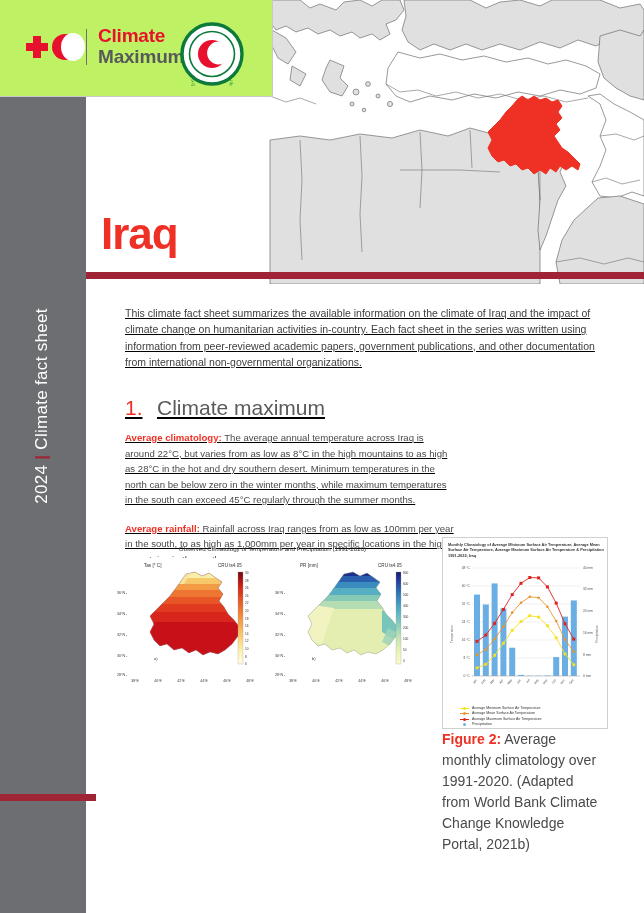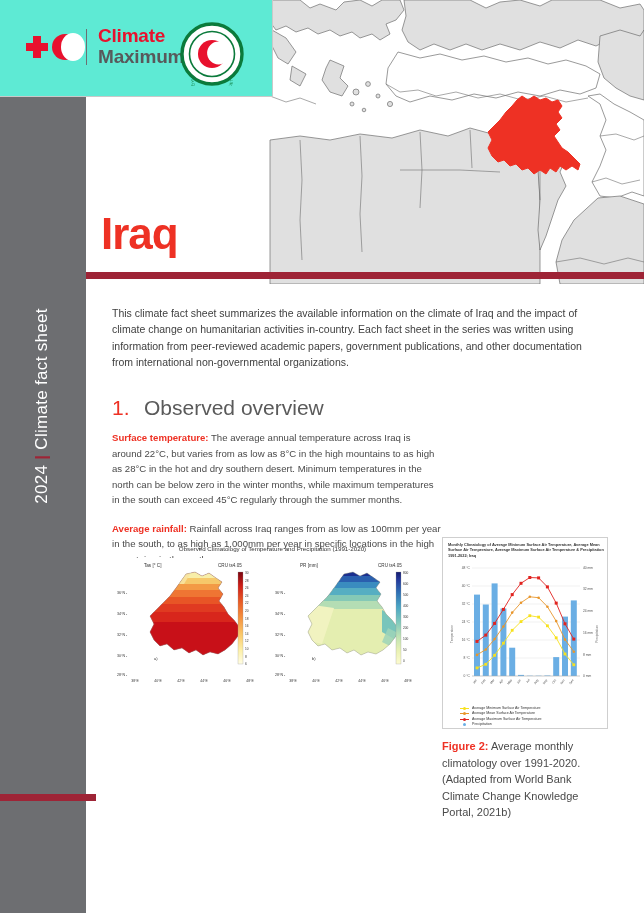--- a/index.html
+++ b/index.html
@@ -13,21 +13,21 @@
   .page{position:absolute;inset:0;width:644px;height:913px;background:#fff;overflow:hidden;}
 
   
   .banner{position:absolute;left:0;top:0;width:644px;height:284px;background:#ffffff;overflow:hidden;}
   .banner svg{position:absolute;left:0;top:0;}
   .banner-rule{position:absolute;left:0;top:272px;width:644px;height:7px;background:#9e2436;}
 
   
   .logo-card{
     position:absolute;left:0;top:0;width:272px;height:96px;
-    background:#5eead4;border-right:1px solid #c9c9c9;border-bottom:1px solid #c9c9c9;
+    background:#bef264;border-right:1px solid #c9c9c9;border-bottom:1px solid #c9c9c9;
     z-index:6;
   }
   .logo-inner{position:absolute;left:26px;top:26px;display:flex;align-items:center;gap:0;}
   .rc-emblem{width:56px;height:34px;position:relative;}
   .rc-cross{position:absolute;left:0;top:6px;width:22px;height:22px;}
   .rc-cross:before,.rc-cross:after{content:"";position:absolute;background:#e8112d;}
   .rc-cross:before{left:7px;top:0;width:8px;height:22px;}
   .rc-cross:after{left:0;top:7px;width:22px;height:8px;}
   .rc-moon{position:absolute;left:26px;top:4px;width:26px;height:26px;border-radius:50%;
            background:#e8112d;}
@@ -50,41 +50,41 @@
   .rail-text .sep{color:#9e2436;font-weight:bold;}
   .rail-rule{position:absolute;left:0;top:794px;width:96px;height:7px;background:#9e2436;z-index:7;}
 
   
   .doc-title{
     position:absolute;left:101px;top:212px;z-index:4;
     font-size:44px;font-weight:bold;color:#ee3124;letter-spacing:-1px;line-height:1;
   }
 
   
-  .content{position:absolute;left:112px;top:305px;width:490px;}
+  .content{position:absolute;left:125px;top:305px;width:490px;text-decoration:underline;}
   .intro{font-size:10.5px;line-height:1.55;color:#404040;margin:0 0 26px 0;}
   .sec-head{display:flex;align-items:baseline;margin:0 0 10px 0;}
   .sec-num{font-size:21px;color:#ee3124;width:32px;}
   .sec-title{font-size:21px;color:#5a5a5a;}
   .para{font-size:9.6px;line-height:1.62;color:#4a4a4a;margin:0 0 13px 0;width:330px;}
   .para .lead{color:#ee3124;font-weight:bold;}
 
   
   .figs{position:absolute;left:110px;top:545px;width:510px;}
 
   .fig1{position:absolute;left:0;top:0;width:325px;}
   .fig1-title{font-size:6.2px;color:#333;text-align:center;margin-bottom:6px;}
   .figcap{font-size:8.6px;line-height:1.5;color:#4a4a4a;margin-top:8px;width:310px;}
   .figcap .fl{color:#ee3124;font-weight:bold;}
 
   
   .fig2{position:absolute;left:332px;top:-8px;width:172px;}
   .chartbox{border:1px solid #cfcfcf;background:#fff;padding:3px;width:166px;height:192px;box-sizing:border-box;}
   .ch-title{font-size:3.9px;line-height:1.35;font-weight:bold;color:#333;margin:1px 0 2px 2px;}
-  .fig2cap{font-size:11px;line-height:1.5;color:#4a4a4a;margin-top:9px;width:160px;}
+  .fig2cap{font-size:14px;line-height:1.5;color:#4a4a4a;width:160px;}
   .fig2cap .fl{color:#ee3124;font-weight:bold;}
   .leg{margin-top:2px;padding-left:14px;}
   .leg-row{display:flex;align-items:center;gap:3px;font-size:3.6px;color:#333;line-height:1.5;}
   .leg-mk{width:9px;height:3px;position:relative;flex:0 0 9px;}
   .leg-mk i{position:absolute;left:0;top:1px;width:9px;height:1px;}
   .leg-mk b{position:absolute;left:3px;top:0;width:3px;height:3px;border-radius:50%;}
   .leg-dot{width:9px;display:flex;justify-content:center;flex:0 0 9px;}
   .leg-dot b{width:3px;height:3px;border-radius:50%;display:block;}
 </style>
 </head>
@@ -200,25 +200,25 @@
   </div>
   <div class="rail-rule"></div>
 
   <div class="doc-title">Iraq</div>
 
   <div class="content">
     <p class="intro">This climate fact sheet summarizes the available information on the climate of Iraq and the impact of climate change on humanitarian activities in-country. Each fact sheet in the series was written using information from peer-reviewed academic papers, government publications, and other documentation from international non-governmental organizations.</p>
 
     <div class="sec-head">
       <div class="sec-num">1.</div>
-      <div class="sec-title">Observed overview</div>
+      <div class="sec-title">Climate maximum</div>
     </div>
 
     <p class="para">
-      <span class="lead">Surface temperature:</span><span> The average annual temperature across Iraq is around 22°C, but varies from as low as 8°C in the high mountains to as high as 28°C in the hot and dry southern desert. Minimum temperatures in the north can be below zero in the winter months, while maximum temperatures in the south can exceed 45°C regularly through the summer months.</span>
+      <span class="lead">Average climatology:</span><span> The average annual temperature across Iraq is around 22°C, but varies from as low as 8°C in the high mountains to as high as 28°C in the hot and dry southern desert. Minimum temperatures in the north can be below zero in the winter months, while maximum temperatures in the south can exceed 45°C regularly through the summer months.</span>
     </p>
     <p class="para">
       <span class="lead">Average rainfall:</span><span> Rainfall across Iraq ranges from as low as 100mm per year in the south, to as high as 1,000mm per year in specific locations in the high mountains in the north.</span>
     </p>
   </div>
 
   <div class="figs">
 
     <div class="fig1">
       <div class="fig1-title">Observed Climatology of Temperature and Precipitation (1991-2020)</div>

